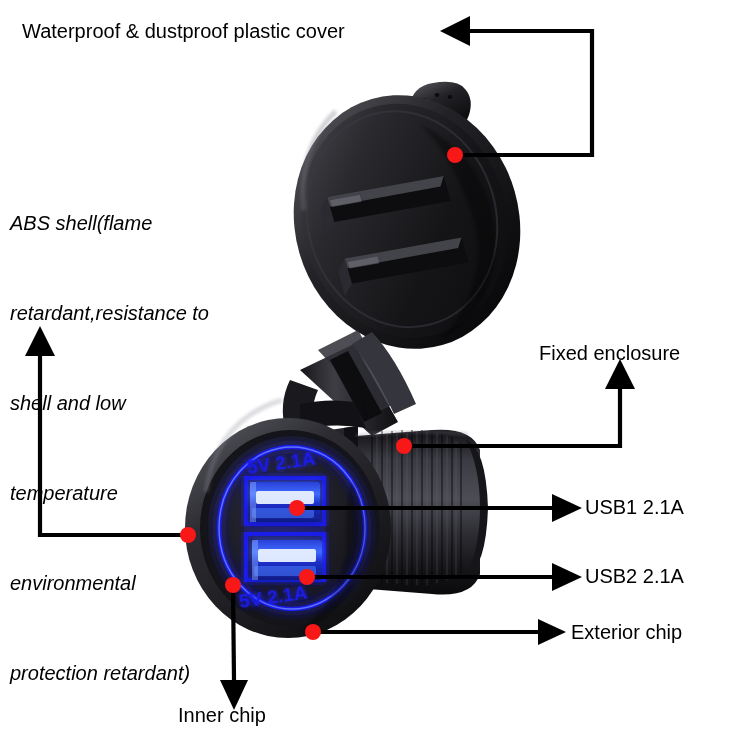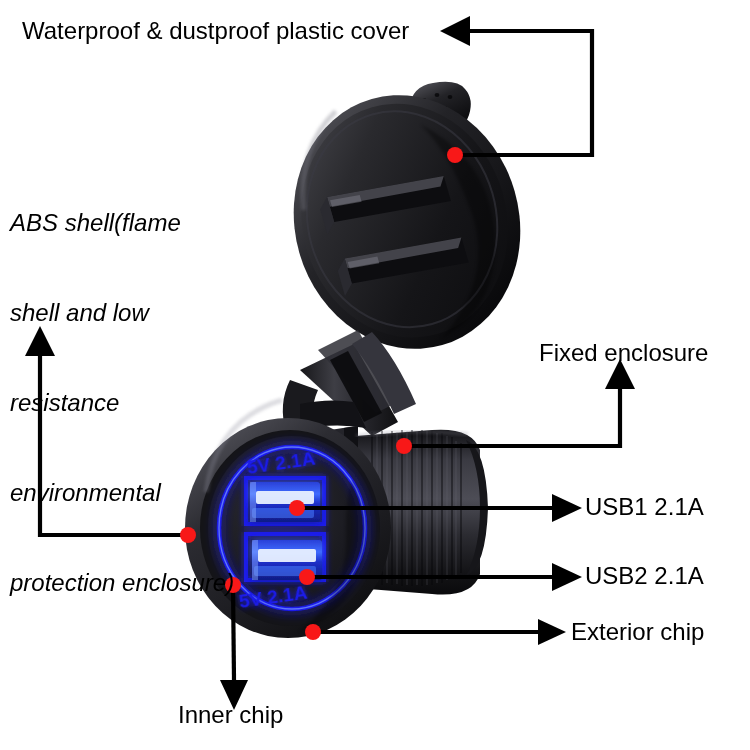--- a/index.html
+++ b/index.html
@@ -1,20 +1,20 @@
 <!DOCTYPE html>
 <html><head>
 <meta charset="utf-8">
 <style>
   html,body{margin:0;padding:0;background:#ffffff;}
   body{width:750px;height:750px;overflow:hidden;
        font-family:"Liberation Sans","DejaVu Sans",sans-serif;color:#000;}
   #stage{position:relative;width:750px;height:750px;background:#fff;}
   #art{position:absolute;left:0;top:0;width:750px;height:750px;}
-  .lbl{position:absolute;font-size:24px;line-height:30px;color:#000;white-space:pre;}
+  .lbl{position:absolute;font-size:20px;line-height:30px;color:#000;white-space:pre;}
 </style>
 </head>
 <body>
 
 <div id="stage">
 
   <svg id="art" viewBox="0 0 750 750">
     <defs>
       <linearGradient id="capG" x1="0" y1="0" x2="1" y2="1">
         <stop offset="0%" stop-color="#4a4a50"></stop>
@@ -232,24 +232,25 @@
       <circle cx="307" cy="577" r="8"></circle>
       <circle cx="313" cy="632" r="8"></circle>
       <circle cx="233" cy="585" r="8"></circle>
     </g>
   </svg>
 
   <div class="lbl" style="left:22px;top:16px;">Waterproof &amp; dustproof plastic cover</div>
 
   <div class="lbl" style="left:10px;top:148px;font-style:italic;">
     <div>ABS shell(flame</div>
+    <div>retardant,resistance to</div>
     <div>shell and low</div>
-    <div>resistance</div>
+    <div>temperature</div>
     <div>environmental</div>
-    <div>protection enclosure)</div>
+    <div>protection retardant)</div>
   </div>
 
   <div class="lbl" style="left:539px;top:338px;">Fixed enclosure</div>
 
   <div class="lbl" style="left:585px;top:492px;">USB1 2.1A</div>
 
   <div class="lbl" style="left:585px;top:561px;">USB2 2.1A</div>
 
   <div class="lbl" style="left:571px;top:617px;text-align:right;">Exterior chip</div>
 

